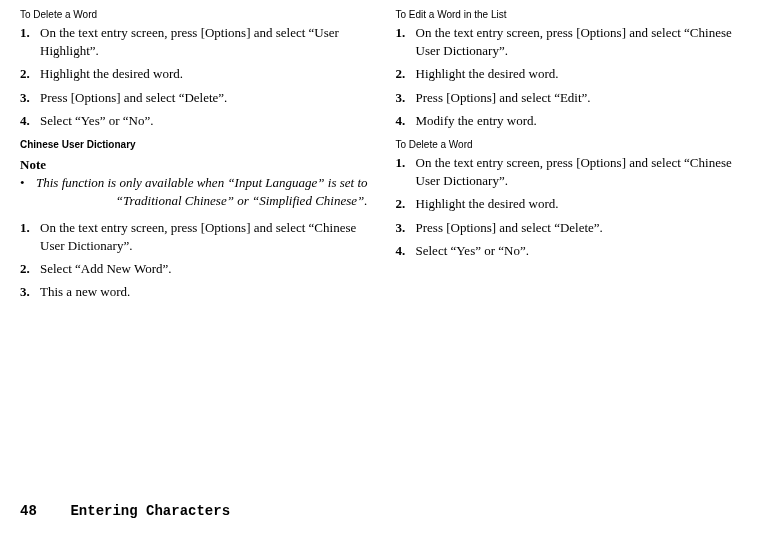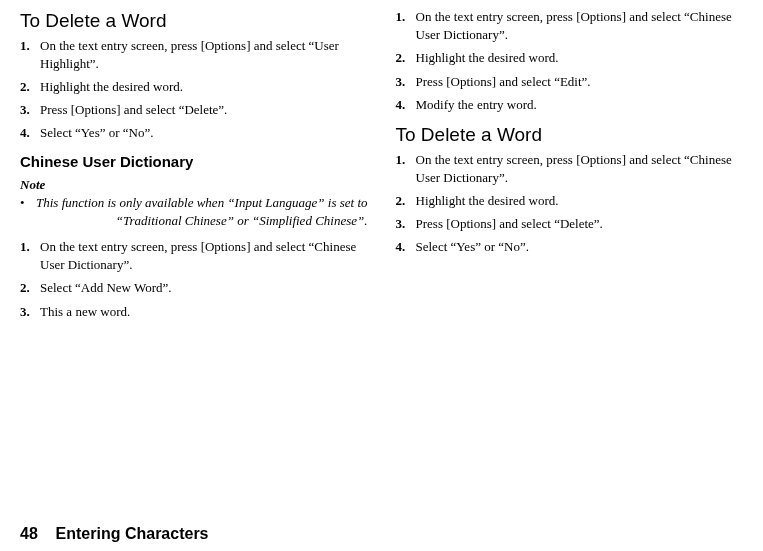--- a/index.html
+++ b/index.html
@@ -19,27 +19,27 @@
     }
     .columns {
       display: flex;
       gap: 28px;
     }
     .col {
       flex: 1;
     }
     .sans-heading {
       font-family: Arial, Helvetica, sans-serif;
-      font-size: 19px;
+      font-size: 10px;
       font-weight: normal;
       margin-bottom: 2px;
     }
     .sans-heading-bold {
       font-family: Arial, Helvetica, sans-serif;
-      font-size: 15px;
+      font-size: 10px;
       font-weight: bold;
       margin-top: 8px;
       margin-bottom: 0;
     }
     ol {
       list-style: none;
       counter-reset: item;
       margin-bottom: 8px;
     }
     ol li {
@@ -53,42 +53,41 @@
       position: absolute;
       left: 0;
       font-weight: bold;
     }
     .body-text {
       margin-bottom: 6px;
     }
     .note-label {
       font-family: "Times New Roman", Times, serif;
       font-weight: bold;
-      font-style: italic;
       margin-top: 4px;
     }
     .note-bullet {
       font-style: italic;
       padding-left: 14px;
       position: relative;
       margin-bottom: 8px;
       text-align: right;
     }
     .note-bullet::before {
       content: "•";
       position: absolute;
       left: 0;
       font-style: normal;
     }
     .footer {
       position: absolute;
-      bottom: 6px;
+      bottom: 29px;
       left: 20px;
-      font-family: Liberation Sans, sans-serif;
-      font-size: 16px;
+      font-family: Liberation Mono, monospace;
+      font-size: 14px;
       font-weight: bold;
     }
   </style>
 </head>
 <body>
 
 <div class="columns">
   <div class="col">
     <div class="sans-heading">To Delete a Word</div>
     <ol>
@@ -104,20 +103,21 @@
     <div class="note-bullet">This function is only available when “Input Language” is set to “Traditional Chinese” or “Simplified Chinese”.</div>
 
     <ol>
       <li>On the text entry screen, press [Options] and select “Chinese User Dictionary”.</li>
       <li>Select “Add New Word”.</li>
       <li>This a new word.</li>
     </ol>
   </div>
 
   <div class="col">
+    <div class="sans-heading">To Edit a Word in the List</div>
     <ol>
       <li>On the text entry screen, press [Options] and select “Chinese User Dictionary”.</li>
       <li>Highlight the desired word.</li>
       <li>Press [Options] and select “Edit”.</li>
       <li>Modify the entry word.</li>
     </ol>
 
     <div class="sans-heading">To Delete a Word</div>
     <ol>
       <li>On the text entry screen, press [Options] and select “Chinese User Dictionary”.</li>

